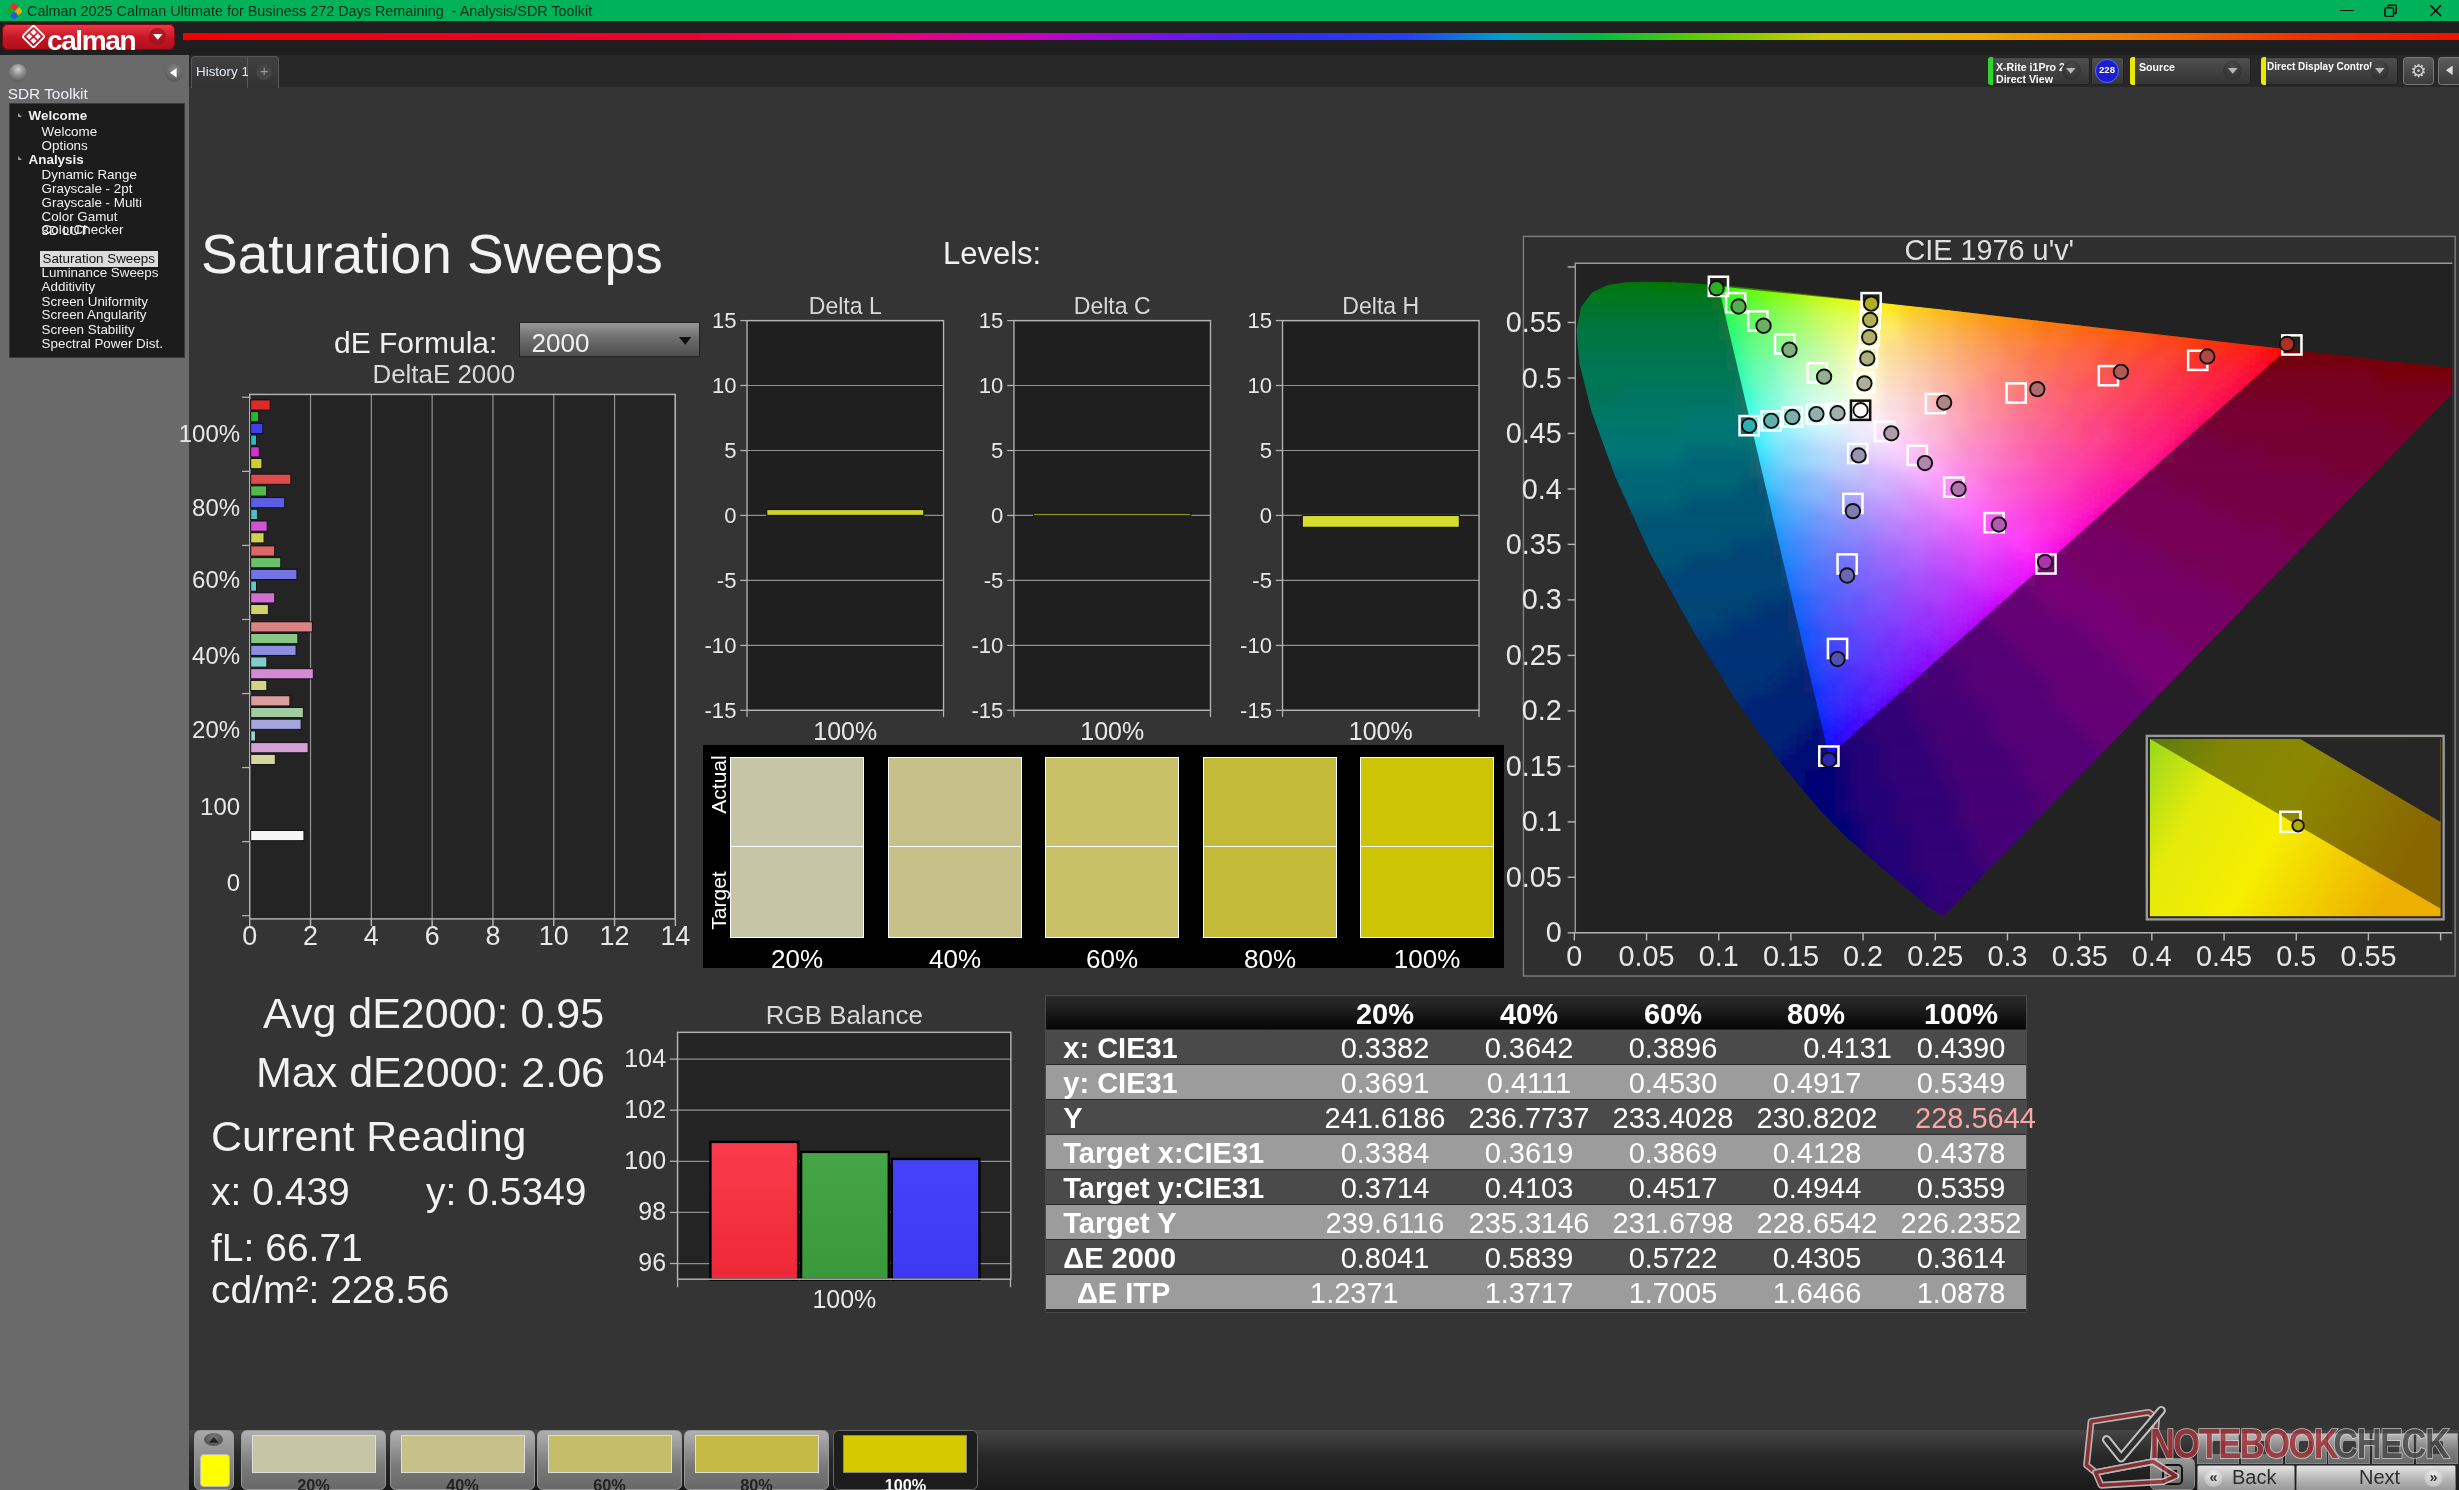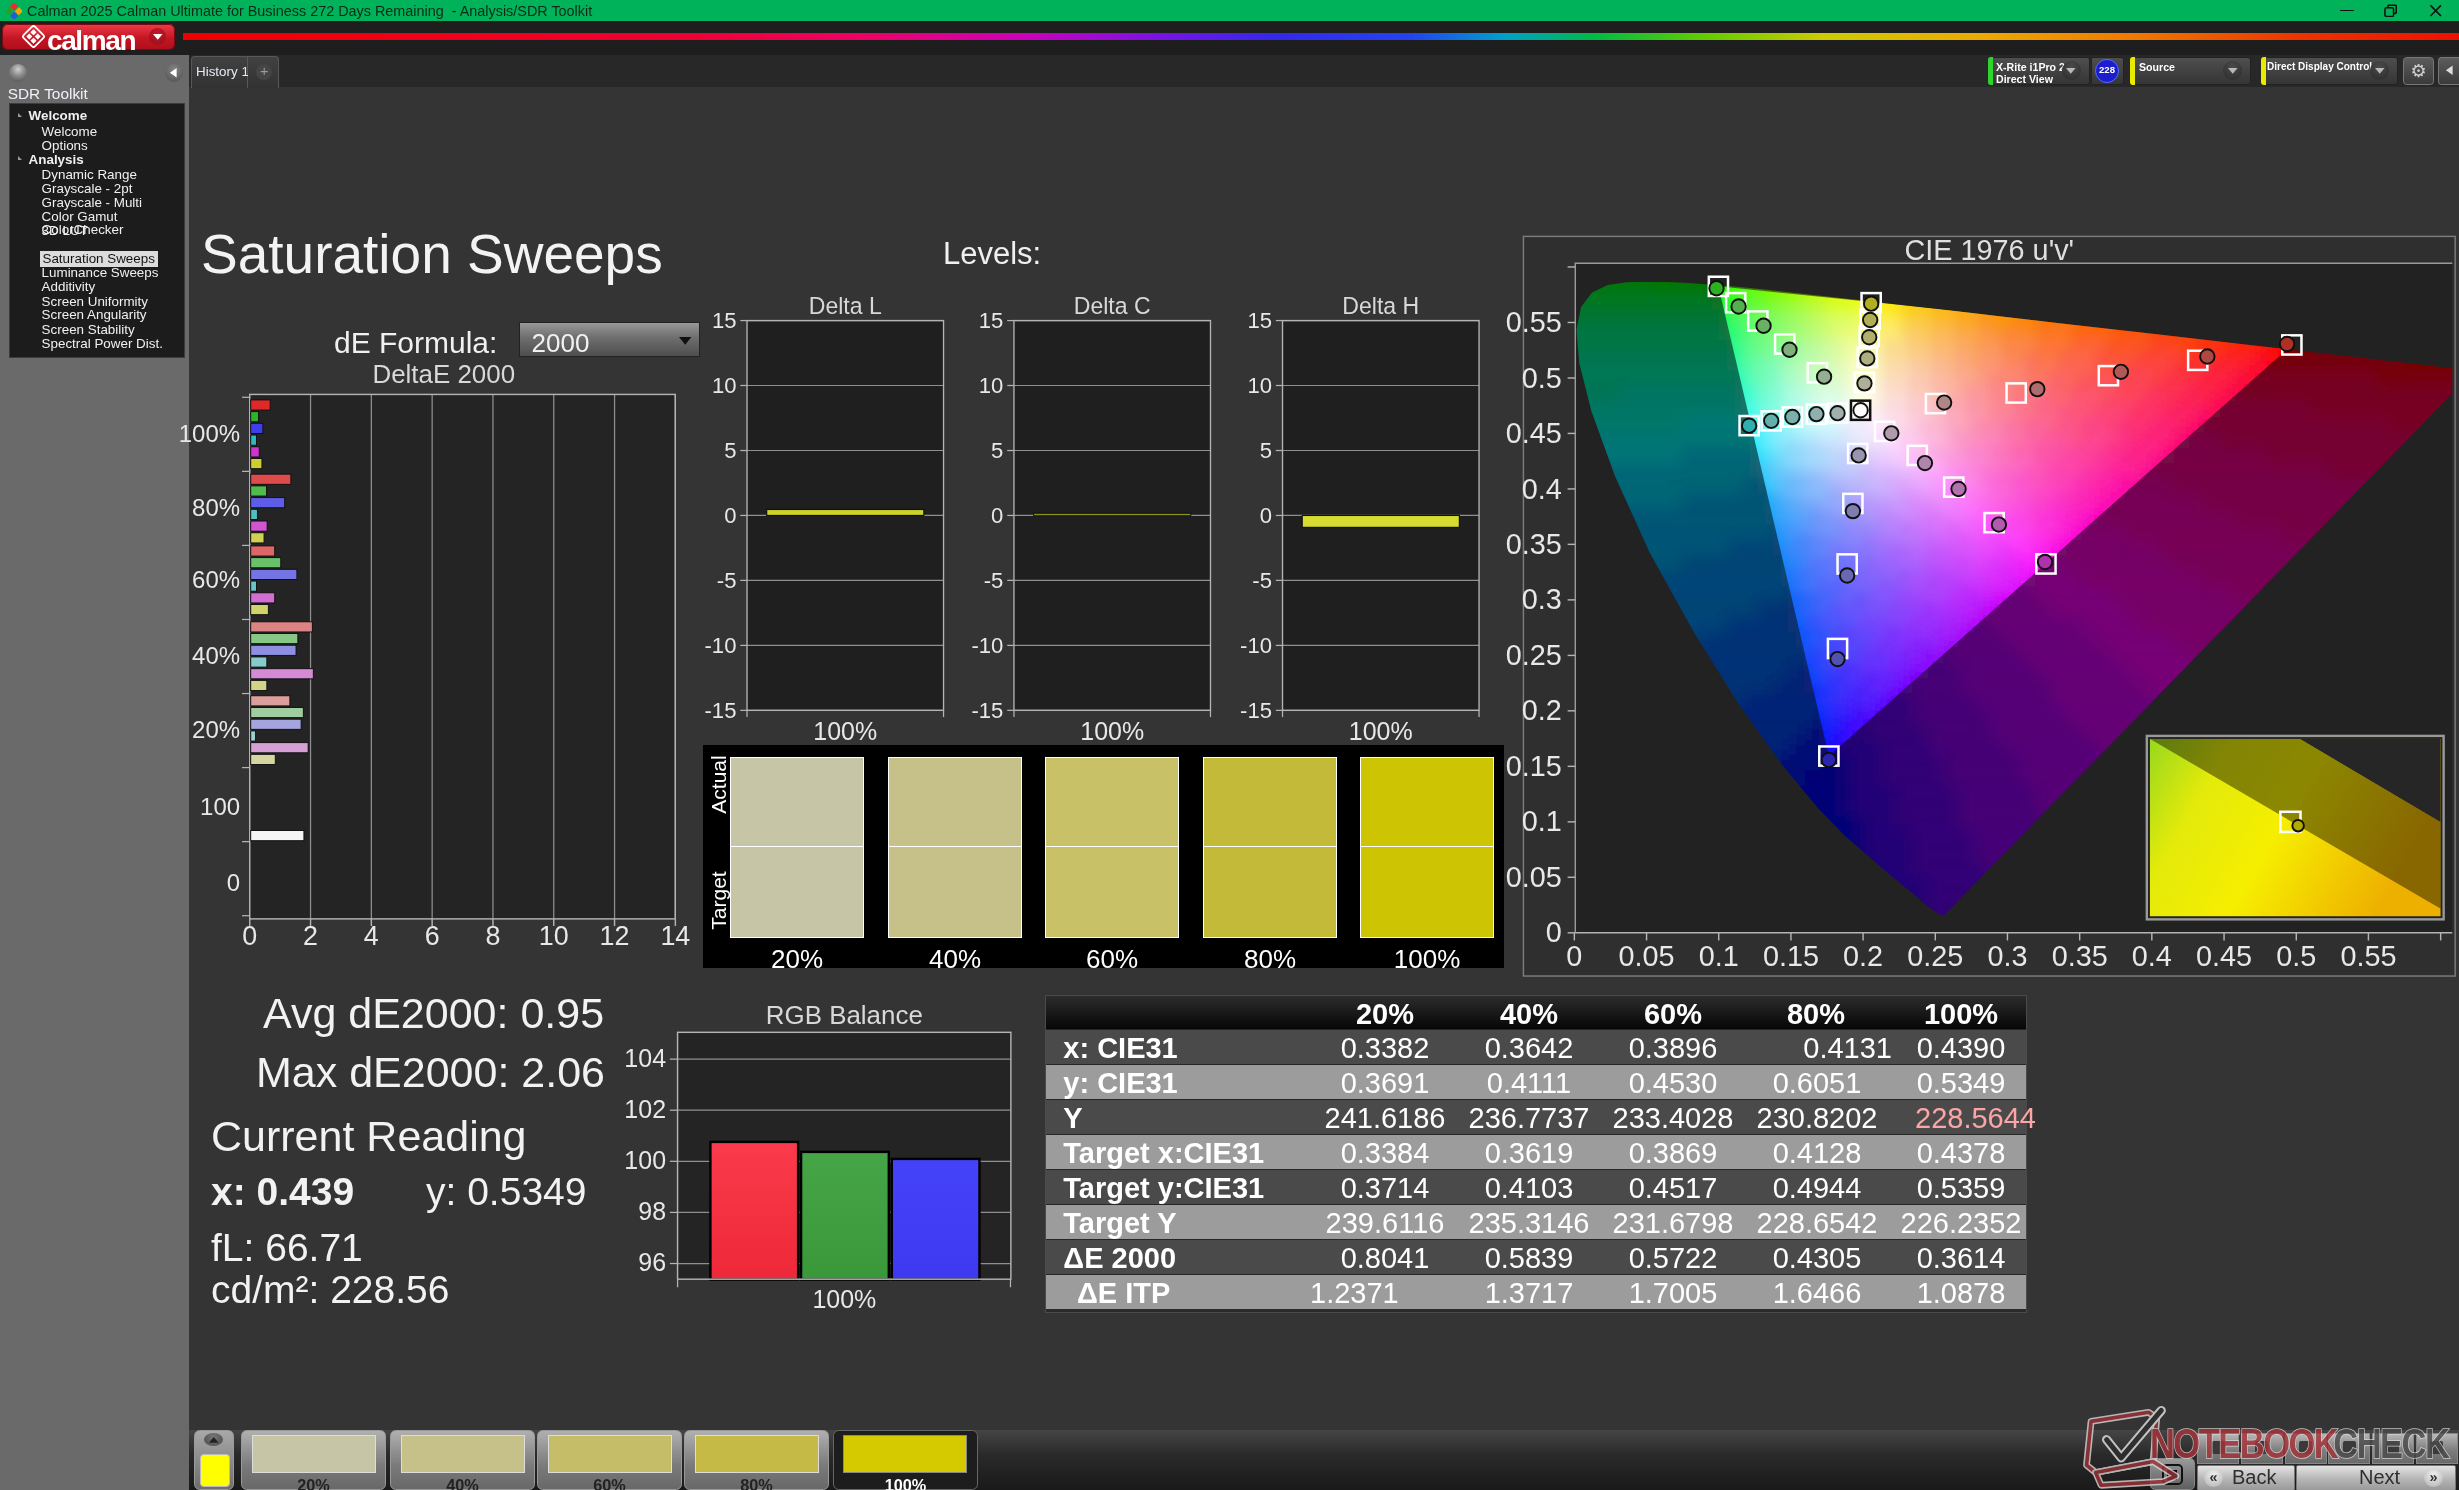--- a/index.html
+++ b/index.html
@@ -1860,21 +1860,21 @@
 <path d="M2238 769 L2394 769 L2541 856 L2541 946 Z" fill="rgba(25,22,0,0.48)"></path>
 <path d="M2394 769 L2541 769 L2541 856 Z" fill="#262626"></path>
 </g>
 <rect x="2374" y="845" width="21" height="21" fill="none" stroke="#fff" stroke-width="2.6"></rect>
 <circle cx="2392.5" cy="859.5" r="6" fill="#b3ac00" stroke="#101010" stroke-width="2"></circle>
 </g>
     </svg>
 <div class="abs" style="left:263px;top:989px;font-size:43px;font-weight:300;color:#f2f2f2">Avg dE2000: 0.95</div>
 <div class="abs" style="left:256px;top:1048px;font-size:43px;font-weight:300;color:#f2f2f2">Max dE2000: 2.06</div>
 <div class="abs" style="left:211px;top:1112px;font-size:43px;font-weight:300;color:#f2f2f2">Current Reading</div>
-<div class="abs" style="left:211px;top:1170px;font-size:39px;font-weight:700;color:#f2f2f2">x: 0.439</div>
+<div class="abs" style="left:211px;top:1170px;font-size:39px;font-weight:400;color:#f2f2f2">x: 0.439</div>
 <div class="abs" style="left:426px;top:1170px;font-size:39px;font-weight:300;color:#f2f2f2">y: 0.5349</div>
 <div class="abs" style="left:211px;top:1226px;font-size:39px;font-weight:300;color:#f2f2f2">fL: 66.71</div>
 <div class="abs" style="left:211px;top:1268px;font-size:39px;font-weight:300;color:#f2f2f2">cd/m²: 228.56</div>
 <svg class="abs" style="left:0;top:0" width="2459" height="1491" viewBox="0 0 2560 1552">
       <rect x="705.4" y="1074.6" width="347" height="257" fill="#242424"></rect>
       <line x1="705.4" y1="1102.5" x2="1052" y2="1102.5" stroke="#8f8f8f" stroke-width="1.3"></line>
       <line x1="697.4" y1="1102.5" x2="705.4" y2="1102.5" stroke="#b4b4b4" stroke-width="1.3"></line>
       <text x="693.4" y="1110.5" font-size="26" fill="#e8e8e8" text-anchor="end">104</text>
       <line x1="705.4" y1="1155.7" x2="1052" y2="1155.7" stroke="#8f8f8f" stroke-width="1.3"></line>
       <line x1="697.4" y1="1155.7" x2="705.4" y2="1155.7" stroke="#b4b4b4" stroke-width="1.3"></line>
@@ -1927,21 +1927,21 @@
       <div class="abs" style="left:264px;top:36px;width:150px;text-align:center;font-size:29px;color:#fff">0.3382</div>
       <div class="abs" style="left:408px;top:36px;width:150px;text-align:center;font-size:29px;color:#fff">0.3642</div>
       <div class="abs" style="left:552px;top:36px;width:150px;text-align:center;font-size:29px;color:#fff">0.3896</div>
       <div class="abs" style="left:696px;top:36px;width:150px;text-align:right;font-size:29px;color:#fff">0.4131</div>
       <div class="abs" style="left:840px;top:36px;width:150px;text-align:center;font-size:29px;color:#fff">0.4390</div>
       <div class="abs" style="left:0;top:68px;width:100%;height:35px;background:#9c9c9c;border-top:1px solid #262626"></div>
       <div class="abs" style="left:17.3px;top:71px;font-size:29px;font-weight:bold;color:#fff">y: CIE31</div>
       <div class="abs" style="left:264px;top:71px;width:150px;text-align:center;font-size:29px;color:#fff">0.3691</div>
       <div class="abs" style="left:408px;top:71px;width:150px;text-align:center;font-size:29px;color:#fff">0.4111</div>
       <div class="abs" style="left:552px;top:71px;width:150px;text-align:center;font-size:29px;color:#fff">0.4530</div>
-      <div class="abs" style="left:696px;top:71px;width:150px;text-align:center;font-size:29px;color:#fff">0.6051</div>
+      <div class="abs" style="left:696px;top:71px;width:150px;text-align:center;font-size:29px;color:#fff">0.4917</div>
       <div class="abs" style="left:840px;top:71px;width:150px;text-align:center;font-size:29px;color:#fff">0.5349</div>
       <div class="abs" style="left:0;top:103px;width:100%;height:35px;background:#4a4a4a;border-top:1px solid #262626"></div>
       <div class="abs" style="left:17.3px;top:106px;font-size:29px;font-weight:bold;color:#fff">Y</div>
       <div class="abs" style="left:264px;top:106px;width:150px;text-align:center;font-size:29px;color:#fff">241.6186</div>
       <div class="abs" style="left:408px;top:106px;width:150px;text-align:center;font-size:29px;color:#fff">236.7737</div>
       <div class="abs" style="left:552px;top:106px;width:150px;text-align:center;font-size:29px;color:#fff">233.4028</div>
       <div class="abs" style="left:696px;top:106px;width:150px;text-align:center;font-size:29px;color:#fff">230.8202</div>
       <div class="abs" style="left:840px;top:106px;width:150px;text-align:right;font-size:29px;color:#fca5a5">228.5644</div>
       <div class="abs" style="left:0;top:138px;width:100%;height:35px;background:#9c9c9c;border-top:1px solid #262626"></div>
       <div class="abs" style="left:17.3px;top:141px;font-size:29px;font-weight:bold;color:#fff">Target x:CIE31</div>

